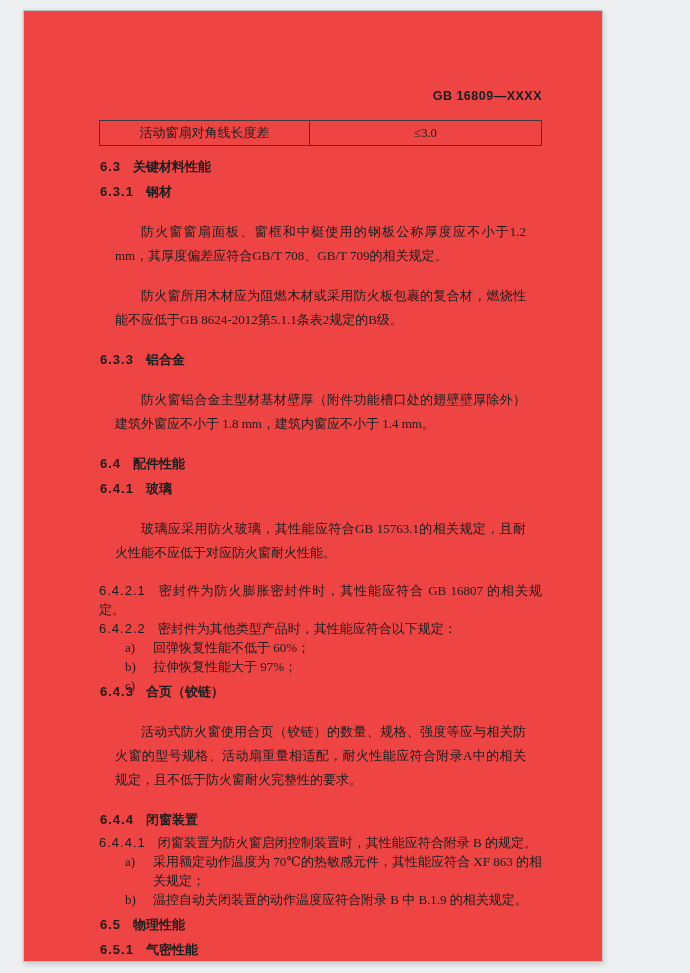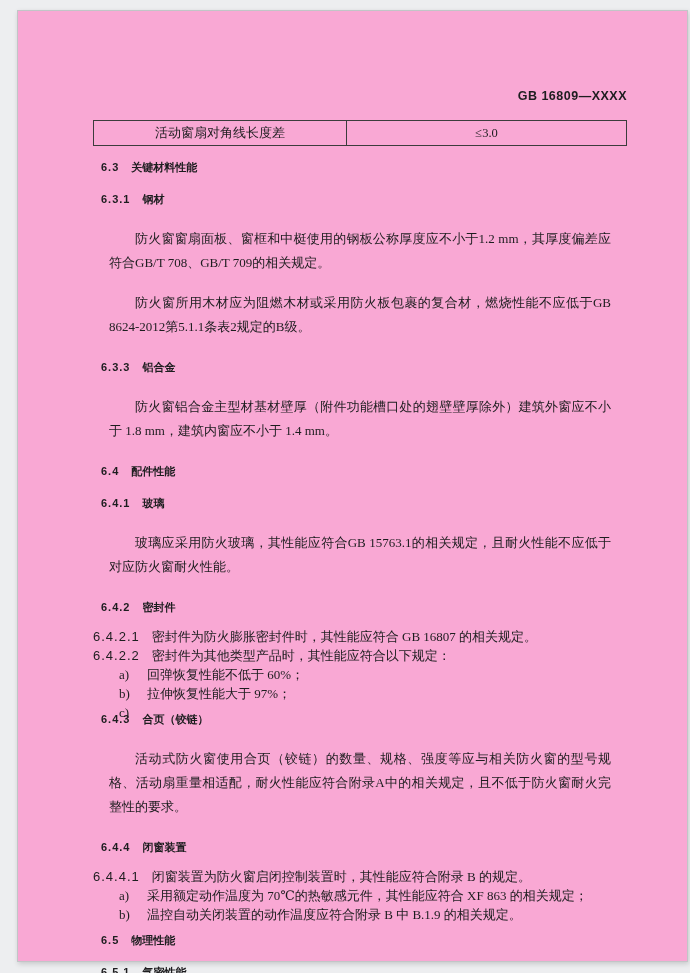--- a/index.html
+++ b/index.html
@@ -8,23 +8,23 @@
     width: 690px;
     height: 973px;
     background: #edeef0;
     font-family: "Liberation Serif", "DejaVu Serif", serif;
     color: #1d1d1f;
     -webkit-font-smoothing: antialiased;
   }
   .stage { position: relative; width: 690px; height: 973px; overflow: hidden; }
   .sheet {
     position: absolute;
-    left: 17px; top: 10px;
-    width: 671px; height: 952px;
-    background: #f9a8d4;
+    left: 23px; top: 10px;
+    width: 580px; height: 952px;
+    background: #ef4444;
     border: 1px solid #c2c5c7;
     box-shadow: 1px 2px 5px rgba(0,0,0,0.16);
     box-sizing: border-box;
     padding: 0 60px 0 75px;
   }
   .doc-header {
     margin-top: 78px;
     text-align: right;
     font-family: "Liberation Sans", "DejaVu Sans", sans-serif;
     font-size: 12.5px;
@@ -43,23 +43,23 @@
     height: 24px;
     text-align: center;
     vertical-align: middle;
     padding: 0;
   }
   td.t-label { width: 47.3%; font-size: 13px; border-right: 1px solid #3c3c3c; }
   td.t-value { font-size: 12.5px; border-left: 1px solid #3c3c3c; }
   .hd {
     font-family: "Liberation Sans", "DejaVu Sans", sans-serif;
     font-weight: bold;
-    font-size: 11px;
+    font-size: 13px;
     line-height: 24px;
-    margin: 8px;
+    margin: 1px;
   }
   .hd .num { margin-right: 12px; letter-spacing: 1px; }
   .hd-first { margin-top: 9px; }
   .mt4 { margin-top: 4px; }
   .para {
     font-size: 13px;
     line-height: 24px;
     margin: 16px;
     text-align: justify;
     text-indent: 2em;
@@ -116,21 +116,20 @@
     <p class="para">防火窗所用木材应为阻燃木材或采用防火板包裹的复合材，燃烧性能不应低于GB 8624-2012第5.1.1条表2规定的B级。</p>
 
     <h2 class="hd"><span class="num">6.3.3</span><span>铝合金</span></h2>
     <p class="para">防火窗铝合金主型材基材壁厚（附件功能槽口处的翅壁壁厚除外）建筑外窗应不小于 1.8 mm，建筑内窗应不小于 1.4 mm。</p>
 
     <h2 class="hd"><span class="num">6.4</span><span>配件性能</span></h2>
 
     <h2 class="hd"><span class="num">6.4.1</span><span>玻璃</span></h2>
     <p class="para">玻璃应采用防火玻璃，其性能应符合GB 15763.1的相关规定，且耐火性能不应低于对应防火窗耐火性能。</p>
 
-    <h2 class="hd"><span class="num">6.4.2</span><span>密封件</span></h2>
 
     <p class="clause-p"><span class="cnum">6.4.2.1</span><span>密封件为防火膨胀密封件时，其性能应符合 GB 16807 的相关规定。</span></p>
     <p class="clause-p"><span class="cnum">6.4.2.2</span><span>密封件为其他类型产品时，其性能应符合以下规定：</span></p>
 
     <div class="li"><span class="marker">a)</span><span>回弹恢复性能不低于 60%；</span></div>
     <div class="li"><span class="marker">b)</span><span>拉伸恢复性能大于 97%；</span></div>
     <div class="li"><span class="marker">c)</span></div>
 
     <h2 class="hd mt4"><span class="num">6.4.3</span><span>合页（铰链）</span></h2>
     <p class="para">活动式防火窗使用合页（铰链）的数量、规格、强度等应与相关防火窗的型号规格、活动扇重量相适配，耐火性能应符合附录A中的相关规定，且不低于防火窗耐火完整性的要求。</p>

